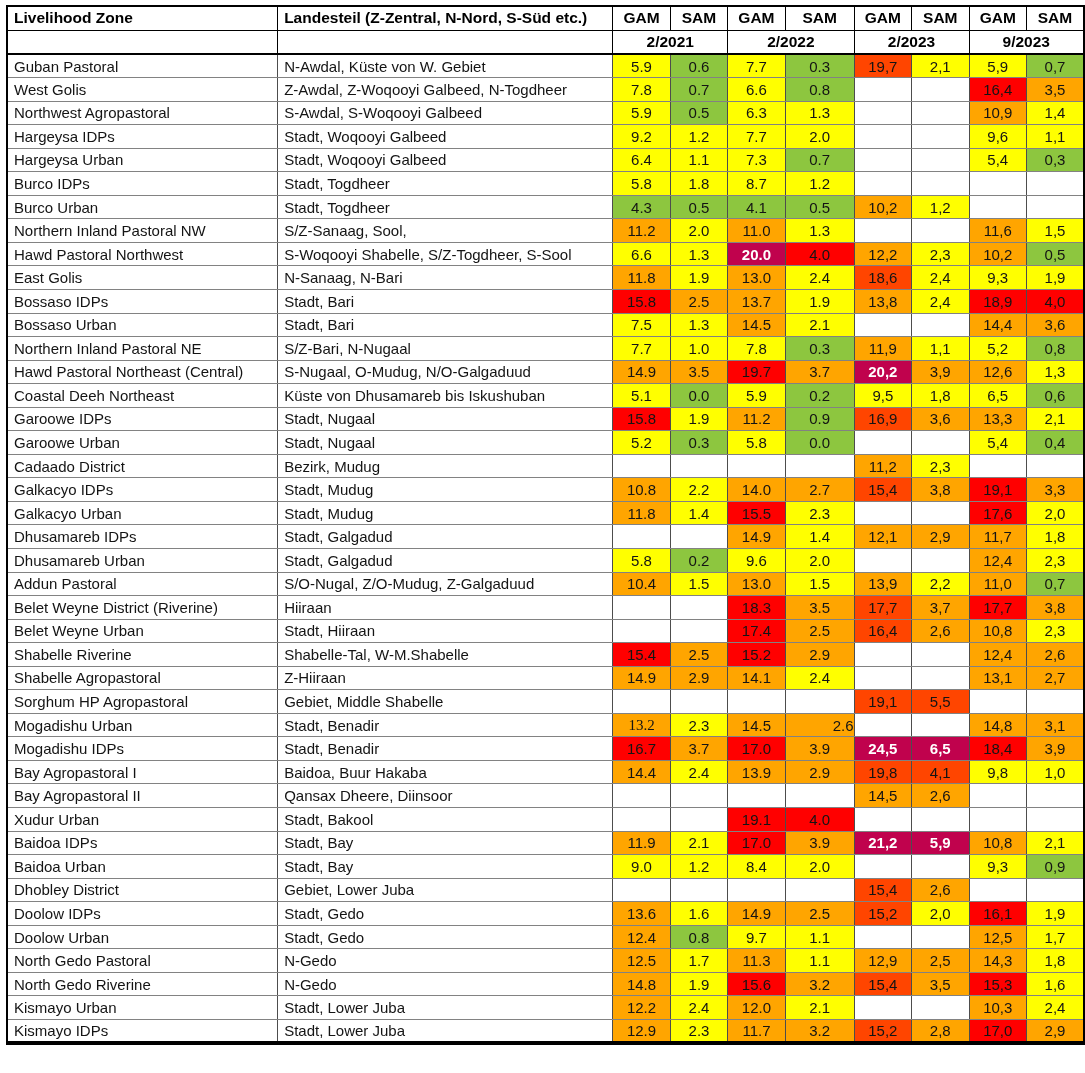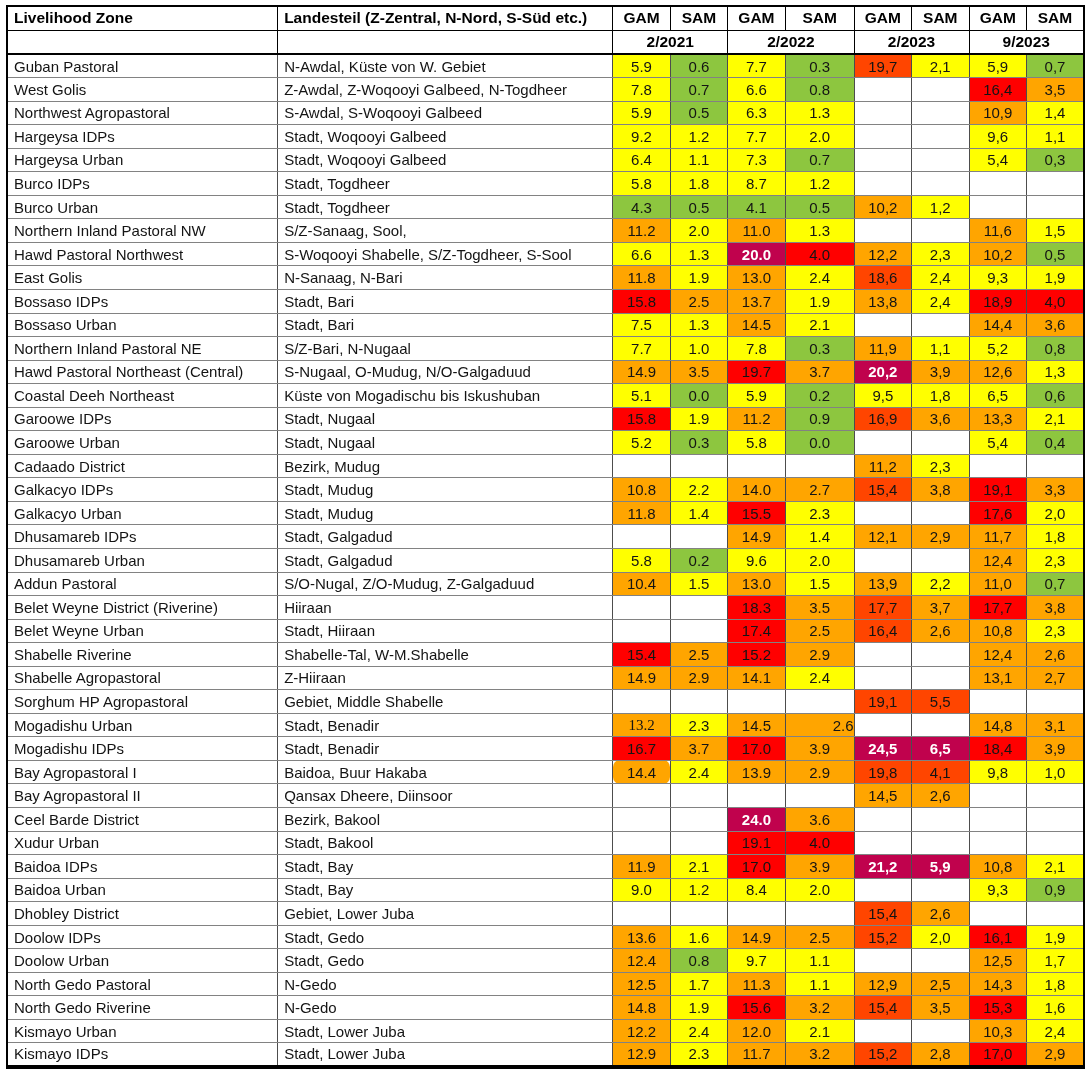--- a/index.html
+++ b/index.html
@@ -256,21 +256,21 @@
         <td class="val" style="background: rgb(255, 165, 0); color: rgb(20, 20, 20);">3.5</td>
         <td class="val" style="background: rgb(255, 0, 0); color: rgb(20, 20, 20);">19.7</td>
         <td class="val" style="background: rgb(255, 165, 0); color: rgb(20, 20, 20);">3.7</td>
         <td class="val strong" style="background: rgb(192, 2, 77); color: rgb(255, 255, 255);">20,2</td>
         <td class="val" style="background: rgb(255, 165, 0); color: rgb(20, 20, 20);">3,9</td>
         <td class="val" style="background: rgb(255, 165, 0); color: rgb(20, 20, 20);">12,6</td>
         <td class="val" style="background: rgb(255, 255, 0); color: rgb(20, 20, 20);">1,3</td>
       </tr>
       <tr>
         <td class="zone">Coastal Deeh Northeast</td>
-        <td class="region">Küste von Mogadischu bis Iskushuban</td>
+        <td class="region">Küste von Dhusamareb bis Iskushuban</td>
         <td class="val" style="background: rgb(255, 255, 0); color: rgb(20, 20, 20);">5.1</td>
         <td class="val" style="background: rgb(141, 198, 63); color: rgb(20, 20, 20);">0.0</td>
         <td class="val" style="background: rgb(255, 255, 0); color: rgb(20, 20, 20);">5.9</td>
         <td class="val" style="background: rgb(141, 198, 63); color: rgb(20, 20, 20);">0.2</td>
         <td class="val" style="background: rgb(255, 255, 0); color: rgb(20, 20, 20);">9,5</td>
         <td class="val" style="background: rgb(255, 255, 0); color: rgb(20, 20, 20);">1,8</td>
         <td class="val" style="background: rgb(255, 255, 0); color: rgb(20, 20, 20);">6,5</td>
         <td class="val" style="background: rgb(141, 198, 63); color: rgb(20, 20, 20);">0,6</td>
       </tr>
       <tr>
@@ -449,50 +449,38 @@
         <td class="val" style="background: rgb(255, 0, 0); color: rgb(20, 20, 20);">17.0</td>
         <td class="val" style="background: rgb(255, 165, 0); color: rgb(20, 20, 20);">3.9</td>
         <td class="val strong" style="background: rgb(192, 2, 77); color: rgb(255, 255, 255);">24,5</td>
         <td class="val strong" style="background: rgb(192, 2, 77); color: rgb(255, 255, 255);">6,5</td>
         <td class="val" style="background: rgb(255, 0, 0); color: rgb(20, 20, 20);">18,4</td>
         <td class="val" style="background: rgb(255, 165, 0); color: rgb(20, 20, 20);">3,9</td>
       </tr>
       <tr>
         <td class="zone">Bay Agropastoral I</td>
         <td class="region">Baidoa, Buur Hakaba</td>
-        <td class="val" style="background: rgb(255, 165, 0); color: rgb(20, 20, 20); border-radius: 7px;">14.4</td>
+        <td class="val" style="background: rgb(255, 165, 0); color: rgb(20, 20, 20);">14.4</td>
         <td class="val" style="background: rgb(255, 255, 0); color: rgb(20, 20, 20);">2.4</td>
         <td class="val" style="background: rgb(255, 165, 0); color: rgb(20, 20, 20);">13.9</td>
         <td class="val" style="background: rgb(255, 165, 0); color: rgb(20, 20, 20);">2.9</td>
         <td class="val" style="background: rgb(255, 69, 0); color: rgb(20, 20, 20);">19,8</td>
         <td class="val" style="background: rgb(255, 69, 0); color: rgb(20, 20, 20);">4,1</td>
         <td class="val" style="background: rgb(255, 255, 0); color: rgb(20, 20, 20);">9,8</td>
         <td class="val" style="background: rgb(255, 255, 0); color: rgb(20, 20, 20);">1,0</td>
       </tr>
       <tr>
         <td class="zone">Bay Agropastoral II</td>
         <td class="region">Qansax Dheere, Diinsoor</td>
         <td class="val" style="background: rgb(255, 255, 255); color: rgb(20, 20, 20);"></td>
         <td class="val" style="background: rgb(255, 255, 255); color: rgb(20, 20, 20);"></td>
         <td class="val" style="background: rgb(255, 255, 255); color: rgb(20, 20, 20);"></td>
         <td class="val" style="background: rgb(255, 255, 255); color: rgb(20, 20, 20);"></td>
         <td class="val" style="background: rgb(255, 165, 0); color: rgb(20, 20, 20);">14,5</td>
         <td class="val" style="background: rgb(255, 165, 0); color: rgb(20, 20, 20);">2,6</td>
-        <td class="val" style="background: rgb(255, 255, 255); color: rgb(20, 20, 20);"></td>
-        <td class="val" style="background: rgb(255, 255, 255); color: rgb(20, 20, 20);"></td>
-      </tr>
-      <tr>
-        <td class="zone">Ceel Barde District</td>
-        <td class="region">Bezirk, Bakool</td>
-        <td class="val" style="background: rgb(255, 255, 255); color: rgb(20, 20, 20);"></td>
-        <td class="val" style="background: rgb(255, 255, 255); color: rgb(20, 20, 20);"></td>
-        <td class="val strong" style="background: rgb(192, 2, 77); color: rgb(255, 255, 255);">24.0</td>
-        <td class="val" style="background: rgb(255, 165, 0); color: rgb(20, 20, 20);">3.6</td>
-        <td class="val" style="background: rgb(255, 255, 255); color: rgb(20, 20, 20);"></td>
-        <td class="val" style="background: rgb(255, 255, 255); color: rgb(20, 20, 20);"></td>
         <td class="val" style="background: rgb(255, 255, 255); color: rgb(20, 20, 20);"></td>
         <td class="val" style="background: rgb(255, 255, 255); color: rgb(20, 20, 20);"></td>
       </tr>
       <tr>
         <td class="zone">Xudur Urban</td>
         <td class="region">Stadt, Bakool</td>
         <td class="val" style="background: rgb(255, 255, 255); color: rgb(20, 20, 20);"></td>
         <td class="val" style="background: rgb(255, 255, 255); color: rgb(20, 20, 20);"></td>
         <td class="val" style="background: rgb(255, 0, 0); color: rgb(20, 20, 20);">19.1</td>
         <td class="val" style="background: rgb(255, 0, 0); color: rgb(20, 20, 20);">4.0</td>

